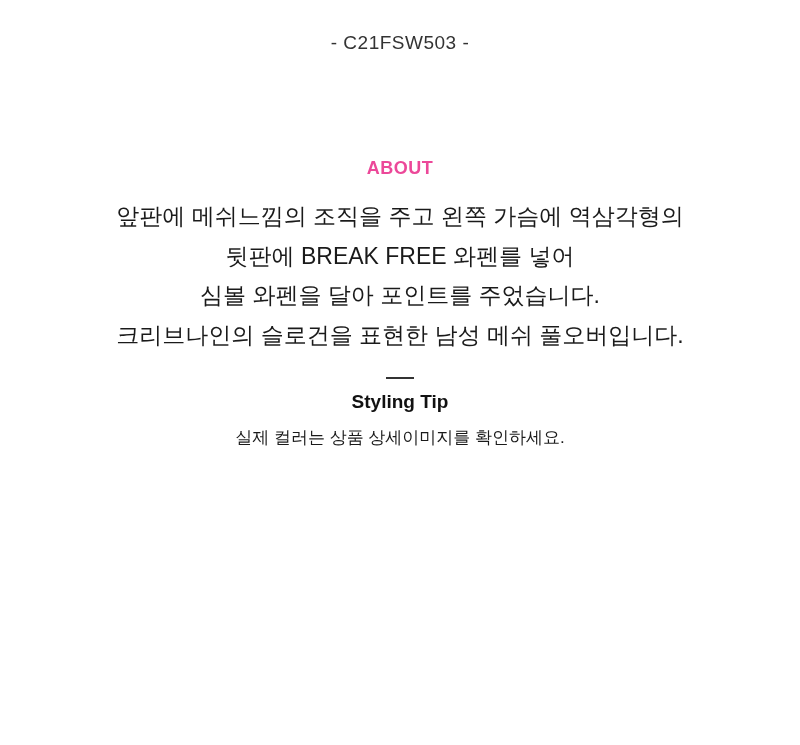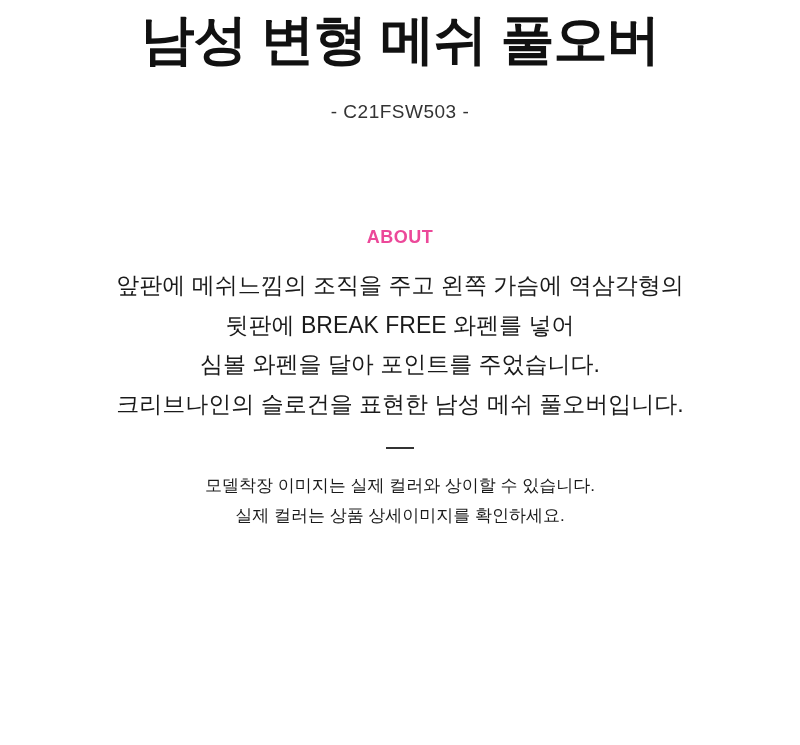--- a/index.html
+++ b/index.html
@@ -84,36 +84,35 @@
     color: #1a1a1a;
     line-height: 1.78;
     margin: 0;
   }
 </style>
 </head>
 <body>
 
 <div class="page">
 
-  <h1 class="product-title">남성 변형 메쉬 풀오버</h1>
 
   <p class="product-code">- C21FSW503 -</p>
 
   <div class="about-block">
     <h2 class="about-heading">ABOUT</h2>
     <div class="about-lines">
       <p class="about-line">앞판에 메쉬느낌의 조직을 주고 왼쪽 가슴에 역삼각형의</p>
       <p class="about-line">뒷판에 BREAK FREE 와펜를 넣어</p>
       <p class="about-line">심볼 와펜을 달아 포인트를 주었습니다.</p>
       <p class="about-line">크리브나인의 슬로건을 표현한 남성 메쉬 풀오버입니다.</p>
     </div>
   </div>
 
   <div class="divider"></div>
 
   <div class="styling-block">
+    <h2 class="styling-heading">Styling Tip</h2>
     <div class="styling-lines">
-      <p class="styling-line">모델착장 이미지는 실제 컬러와 상이할 수 있습니다.</p>
       <p class="styling-line">실제 컬러는 상품 상세이미지를 확인하세요.</p>
     </div>
   </div>
 
 </div>
 
 </body></html>

